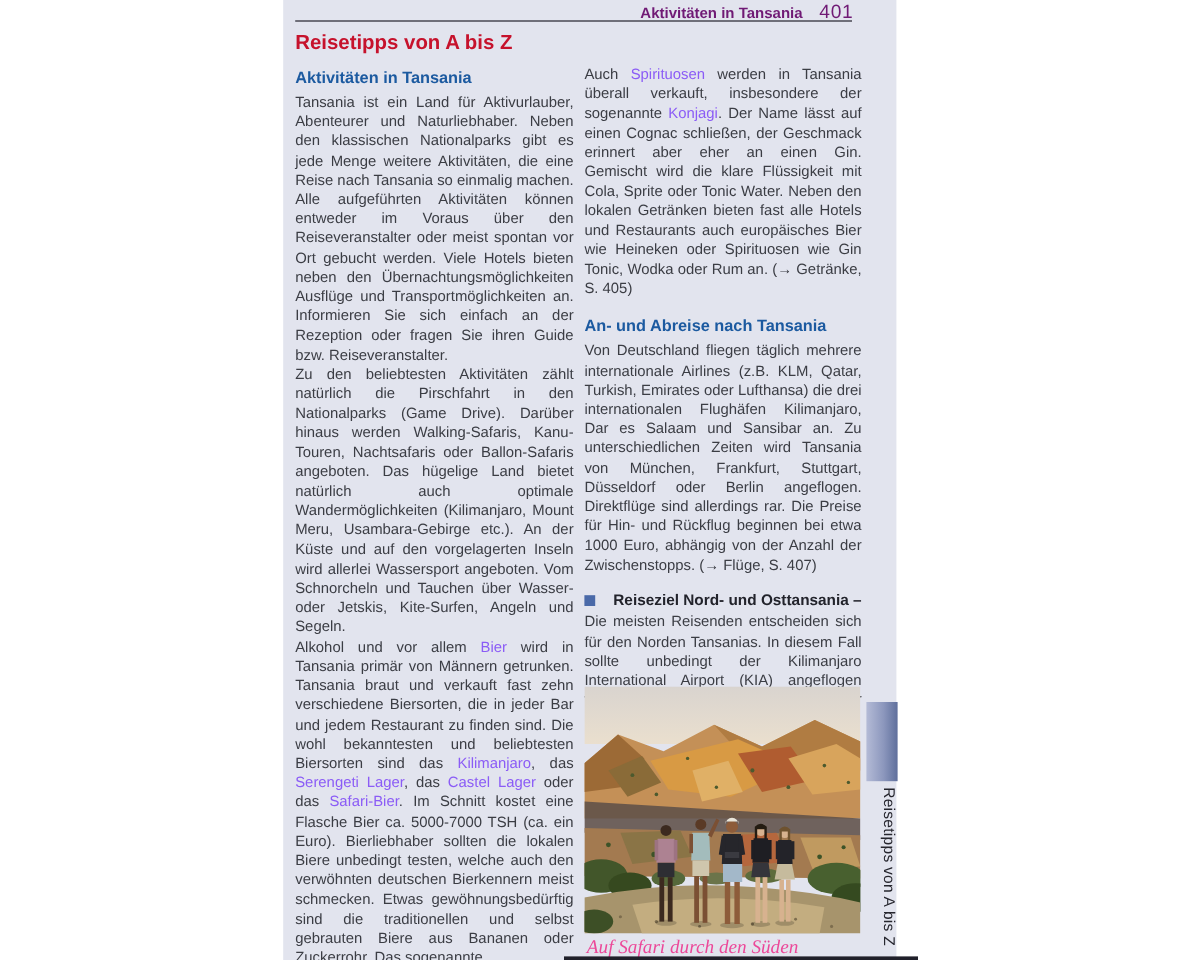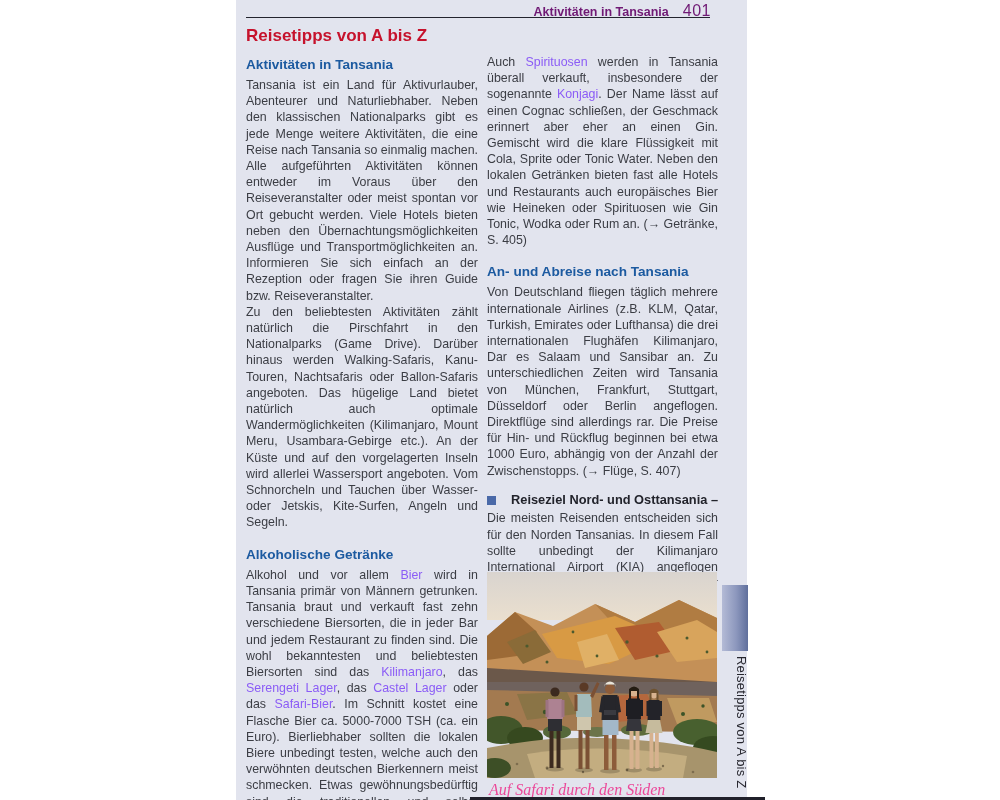--- a/index.html
+++ b/index.html
@@ -78,21 +78,20 @@
   <span class="running-title">Aktivitäten in Tansania</span><span class="page-number">401</span>
 </div>
 <div class="header-rule"></div>
 
 <div class="page-title">Reisetipps von A bis Z</div>
 
 <div class="col col-left">
   <div class="sec-heading">Aktivitäten in Tansania</div>
   <p class="body">Tansania ist ein Land für Aktivurlauber, Abenteurer und Naturliebhaber. Neben den klassischen Nationalparks gibt es jede Menge weitere Aktivitäten, die eine Reise nach Tansania so einmalig machen. Alle aufgeführten Aktivitäten können entweder im Voraus über den Reiseveranstalter oder meist spontan vor Ort gebucht werden. Viele Hotels bieten neben den Übernachtungsmöglichkeiten Ausflüge und Transportmöglichkeiten an. Informieren Sie sich einfach an der Rezeption oder fragen Sie ihren Guide bzw. Reiseveranstalter.</p>
   <p class="body">Zu den beliebtesten Aktivitäten zählt natürlich die Pirschfahrt in den Nationalparks (Game Drive). Darüber hinaus werden Walking-Safaris, Kanu-Touren, Nachtsafaris oder Ballon-Safaris angeboten. Das hügelige Land bietet natürlich auch optimale Wandermöglichkeiten (Kilimanjaro, Mount Meru, Usambara-Gebirge etc.). An der Küste und auf den vorgelagerten Inseln wird allerlei Wassersport angeboten. Vom Schnorcheln und Tauchen über Wasser- oder Jetskis, Kite-Surfen, Angeln und Segeln.</p>
-  <div class="sec-heading spaced">Alkoholische Getränke</div>
   <p class="body"><span>Alkohol und vor allem </span><span class="b">Bier</span><span> wird in Tansania primär von Männern getrunken. Tansania braut und verkauft fast zehn verschiedene Biersorten, die in jeder Bar und jedem Restaurant zu finden sind. Die wohl bekanntesten und beliebtesten Biersorten sind das </span><span class="b">Kilimanjaro</span><span>, das </span><span class="b">Serengeti Lager</span><span>, das </span><span class="b">Castel Lager</span><span> oder das </span><span class="b">Safari-Bier</span><span>. Im Schnitt kostet eine Flasche Bier ca. 5000-7000 TSH (ca. ein Euro). Bierliebhaber sollten die lokalen Biere unbedingt testen, welche auch den verwöhnten deutschen Bierkennern meist schmecken. Etwas gewöhnungsbedürftig sind die traditionellen und selbst gebrauten Biere aus Bananen oder Zuckerrohr. Das sogenannte </span></p>
 </div>
 
 <div class="col col-right">
   <p class="body"><span>Auch </span><span class="b">Spirituosen</span><span> werden in Tansania überall verkauft, insbesondere der sogenannte </span><span class="b">Konjagi</span><span>. Der Name lässt auf einen Cognac schließen, der Geschmack erinnert aber eher an einen Gin. Gemischt wird die klare Flüssigkeit mit Cola, Sprite oder Tonic Water. Neben den lokalen Getränken bieten fast alle Hotels und Restaurants auch europäisches Bier wie Heineken oder Spirituosen wie Gin Tonic, Wodka oder Rum an. (→ Getränke, S. 405)</span></p>
   <div class="sec-heading spaced">An- und Abreise nach Tansania</div>
   <p class="body">Von Deutschland fliegen täglich mehrere internationale Airlines (z.B. KLM, Qatar, Turkish, Emirates oder Lufthansa) die drei internationalen Flughäfen Kilimanjaro, Dar es Salaam und Sansibar an. Zu unterschiedlichen Zeiten wird Tansania von München, Frankfurt, Stuttgart, Düsseldorf oder Berlin angeflogen. Direktflüge sind allerdings rar. Die Preise für Hin- und Rückflug beginnen bei etwa 1000 Euro, abhängig von der Anzahl der Zwischenstopps. (→ Flüge, S. 407)</p>
   <div class="subsection">
     <span class="bullet-square"></span>
     <div class="line">Reiseziel Nord- und Osttansania –</div>

